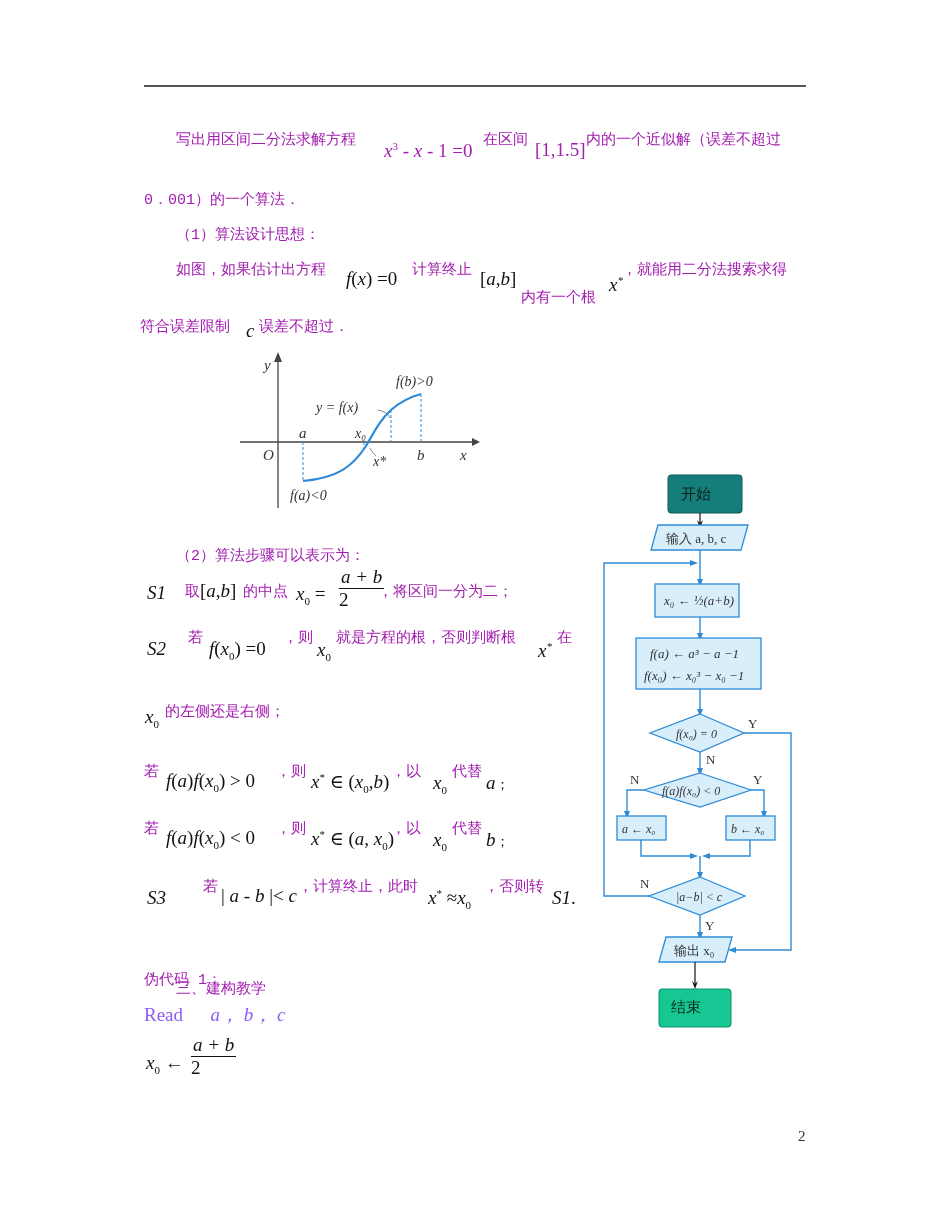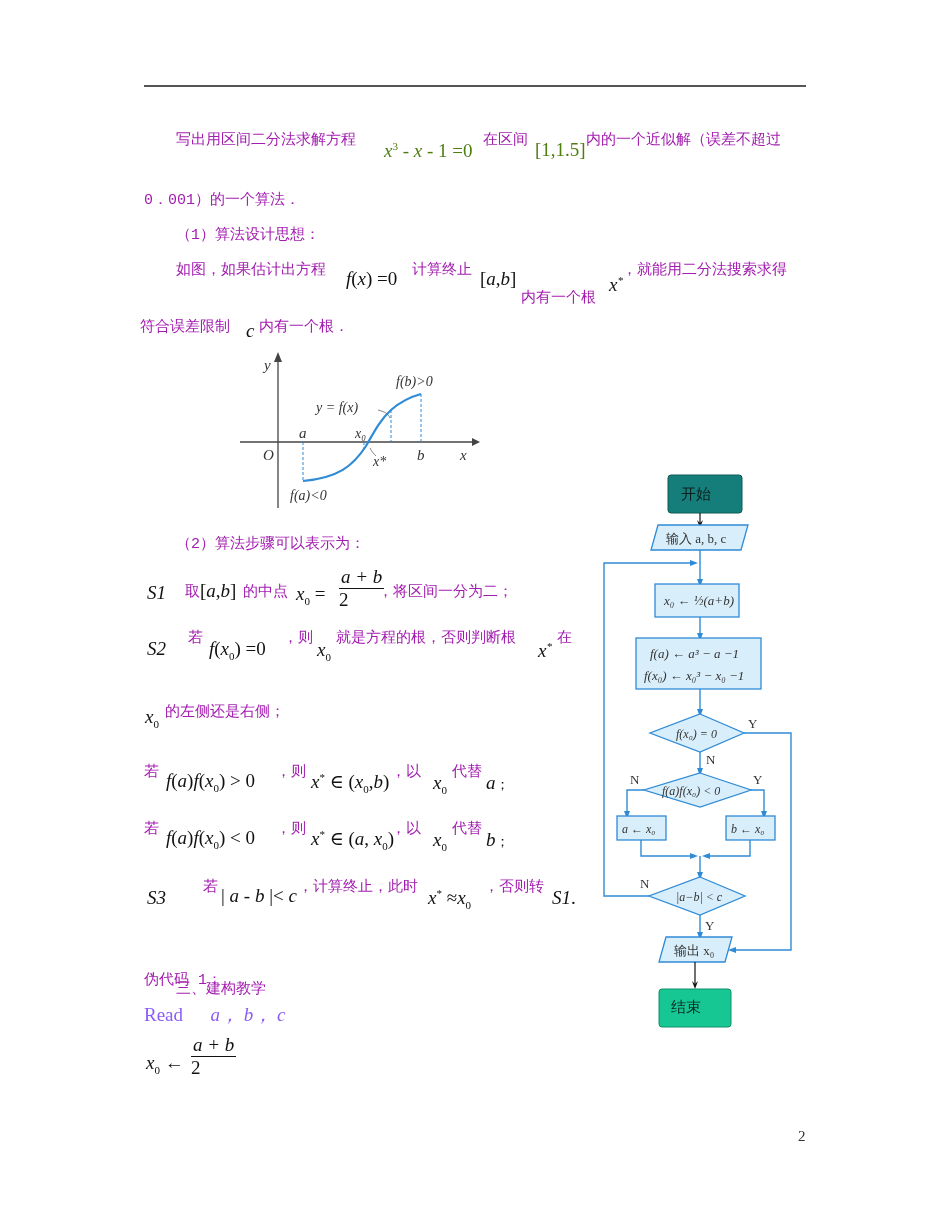--- a/index.html
+++ b/index.html
@@ -1,21 +1,21 @@
 <!DOCTYPE html>
 <html><head>
 <meta charset="utf-8">
 <style>
   html, body { margin: 0; padding: 0; background: #ffffff; }
   body { width: 950px; height: 1222px; position: relative; overflow: hidden;
          font-family: "DejaVu Serif", "Liberation Serif", serif; color: #1a1a1a; }
   .abs { position: absolute; white-space: nowrap; }
   .cn { font-family: Liberation Mono, monospace; font-size: 15px; color: #a21caf; }
   .m { font-family: "Liberation Serif", "DejaVu Serif", serif; font-style: italic; font-size: 19px; color: #111; }
-  .mr { font-family: "Liberation Serif", "DejaVu Serif", serif; font-size: 19px; color: #4d7c0f; }
+  .mr { font-family: "Liberation Serif", "DejaVu Serif", serif; font-size: 19px; color: #a21caf; }
   .rule { position: absolute; left: 144px; top: 85px; width: 662px; height: 2px; background: #555; }
   .frac { display: inline-block; vertical-align: middle; text-align: left; margin: 0 3px; }
   .frac .num { display: block; border-bottom: 1px solid #111; padding: 0 2px; line-height: 22px; }
   .frac .den { display: block; line-height: 22px; font-style: normal; }
   sub, sup { font-size: 11px; }
   .pagenum { font-family: "Liberation Serif", serif; font-size: 15px; color:#333; }
   svg text { font-family: "Liberation Serif", "DejaVu Serif", serif; }
 </style>
 </head>
 <body>
@@ -32,21 +32,21 @@
 <div class="abs cn" style="left:176px; top:225px;">（1）算法设计思想：</div>
 <div class="abs cn" style="left:176px; top:260px;">如图，如果估计出方程</div>
 <div class="abs m" style="left:346px; top:268px;text-align:center;">f<span style="font-style:normal">(</span>x<span style="font-style:normal">) =0</span></div>
 <div class="abs cn" style="left:412px; top:260px;">计算终止</div>
 <div class="abs m" style="left:480px; top:268px;"><span style="font-style:normal">[</span>a<span style="font-style:normal">,</span>b<span style="font-style:normal">]</span></div>
 <div class="abs cn" style="left:521px; top:260px;margin-top:28px;">内有一个根</div>
 <div class="abs m" style="left:609px; top:274px;">x<sup>*</sup></div>
 <div class="abs cn" style="left:622px; top:260px;">，就能用二分法搜索求得</div>
 <div class="abs cn" style="left:140px; top:317px;">符合误差限制</div>
 <div class="abs m" style="left:246px; top:320px;">c</div>
-<div class="abs cn" style="left:259px; top:317px;">内有一个根．</div>
+<div class="abs cn" style="left:259px; top:317px;">误差不超过．</div>
 
 <div class="abs" style="left:228px; top:348px; width:260px; height:165px;">
   <svg width="260" height="165" viewBox="0 0 260 165">
 
     <line x1="12" y1="94" x2="244" y2="94" stroke="#444" stroke-width="1.3"></line>
     <polygon points="244,90 252,94 244,98" fill="#444"></polygon>
     <line x1="50" y1="160" x2="50" y2="12" stroke="#444" stroke-width="1.3"></line>
     <polygon points="46,14 50,4 54,14" fill="#444"></polygon>
 
     <line x1="75" y1="94" x2="75" y2="133" stroke="#2f8bd6" stroke-width="1" stroke-dasharray="3,2"></line>
@@ -64,21 +64,21 @@
     <text x="71" y="90" font-size="15" font-style="italic" fill="#333">a</text>
     <text x="189" y="112" font-size="15" font-style="italic" fill="#333">b</text>
     <text x="127" y="90" font-size="14" font-style="italic" fill="#333">x₀</text>
     <text x="145" y="118" font-size="14" font-style="italic" fill="#333">x*</text>
     <text x="88" y="64" font-size="14" font-style="italic" fill="#333">y = f(x)</text>
     <text x="168" y="38" font-size="14" font-style="italic" fill="#333">f(b)&gt;0</text>
     <text x="62" y="152" font-size="14" font-style="italic" fill="#333">f(a)&lt;0</text>
   </svg>
 </div>
 
-<div class="abs cn" style="left:176px; top:534px;">（2）算法步骤可以表示为：</div>
+<div class="abs cn" style="left:176px; top:546px;">（2）算法步骤可以表示为：</div>
 
 <div class="abs m" style="left:147px; top:582px;">S1</div>
 <div class="abs cn" style="left:185px; top:582px;">取</div>
 <div class="abs m" style="left:200px; top:580px;"><span style="font-style:normal">[</span>a<span style="font-style:normal">,</span>b<span style="font-style:normal">]</span></div>
 <div class="abs cn" style="left:243px; top:582px;">的中点</div>
 <div class="abs m" style="left:296px; top:583px;">x<sub style="font-style:normal">0</sub> <span style="font-style:normal">=</span></div>
 <div class="abs m" style="left:336px; top:566px;">
   <span class="frac"><span class="num">a + b</span><span class="den">2</span></span>
 </div>
 <div class="abs cn" style="left:378px; top:582px;">，将区间一分为二；</div>

